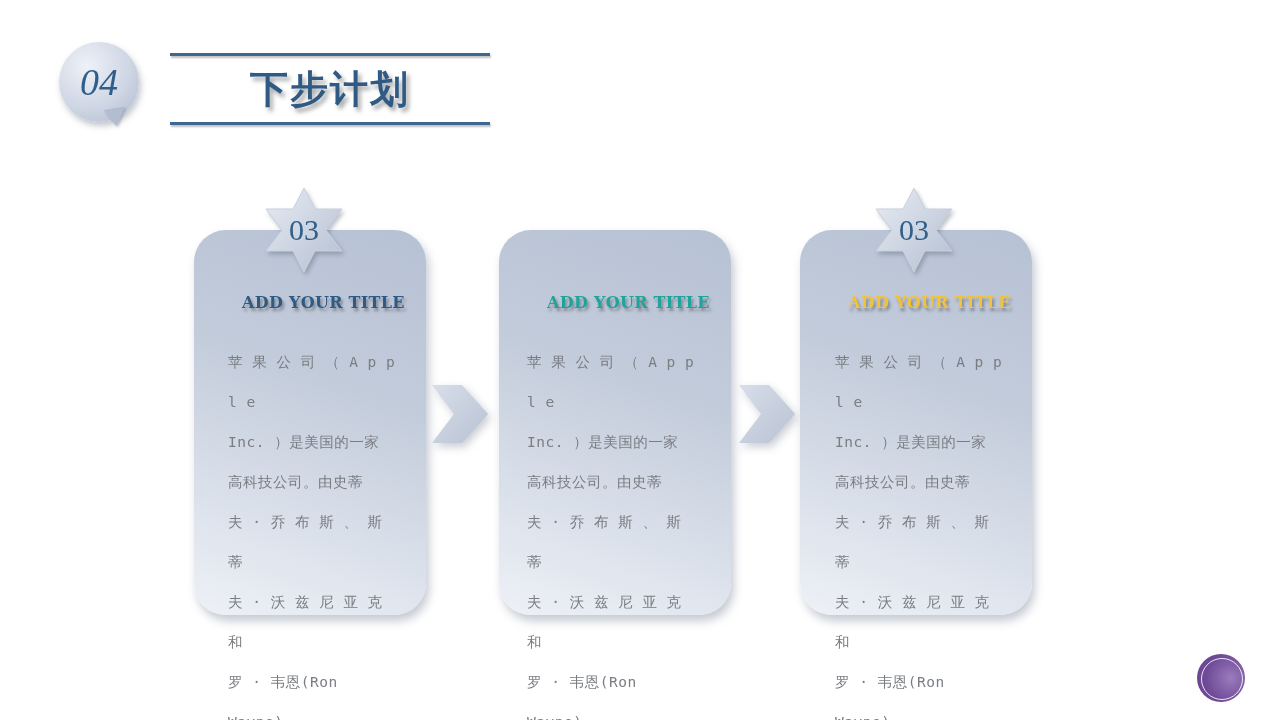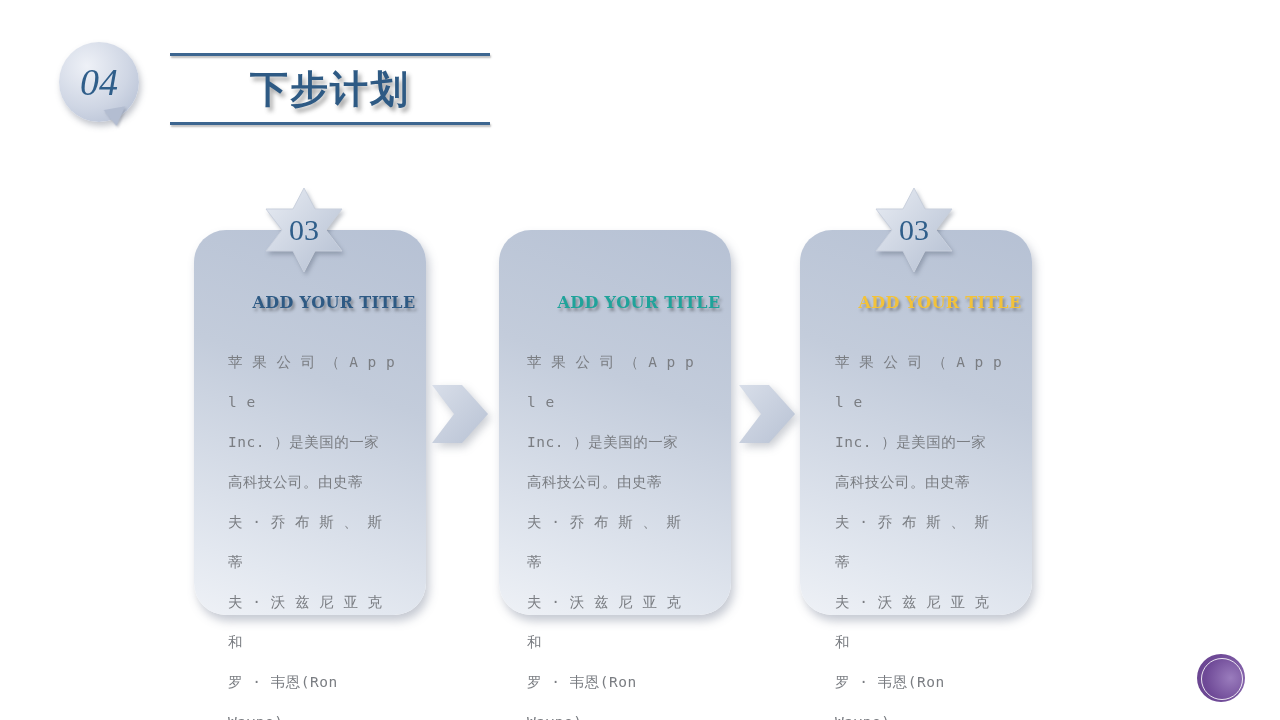--- a/index.html
+++ b/index.html
@@ -54,21 +54,21 @@
     position: absolute; top: -42px; left: 66px; width: 88px; height: 84px;
   }
   .star svg { position: absolute; left: 0; top: 0; filter: drop-shadow(2px 3px 2px rgba(70,80,100,0.35)); }
   .star-num {
     position: absolute; left: 0; top: 0; width: 88px; height: 84px;
     line-height: 84px; text-align: center;
     font-family: "Liberation Serif", serif; font-size: 30px; color: #2f5e8a;
   }
 
   .card-title {
-    position: absolute; top: 63px; left: 0; width: 232px; text-align: center;
+    position: absolute; top: 63px; left: 0; width: 232px; 
     font-family: "DejaVu Serif", serif; font-weight: bold; font-size: 16px;
     letter-spacing: 0.3px;
     text-shadow: 2px 3px 3px rgba(40,40,40,0.4);
     padding-left: 48px;
   }
   .card-body {
     position: absolute; top: 112px; left: 34px; width: 172px;
     font-family: "DejaVu Sans Mono", monospace; font-size: 14.5px; line-height: 40px;
     color: #7a7d82; letter-spacing: 0.5px; white-space: pre-line;
   }

